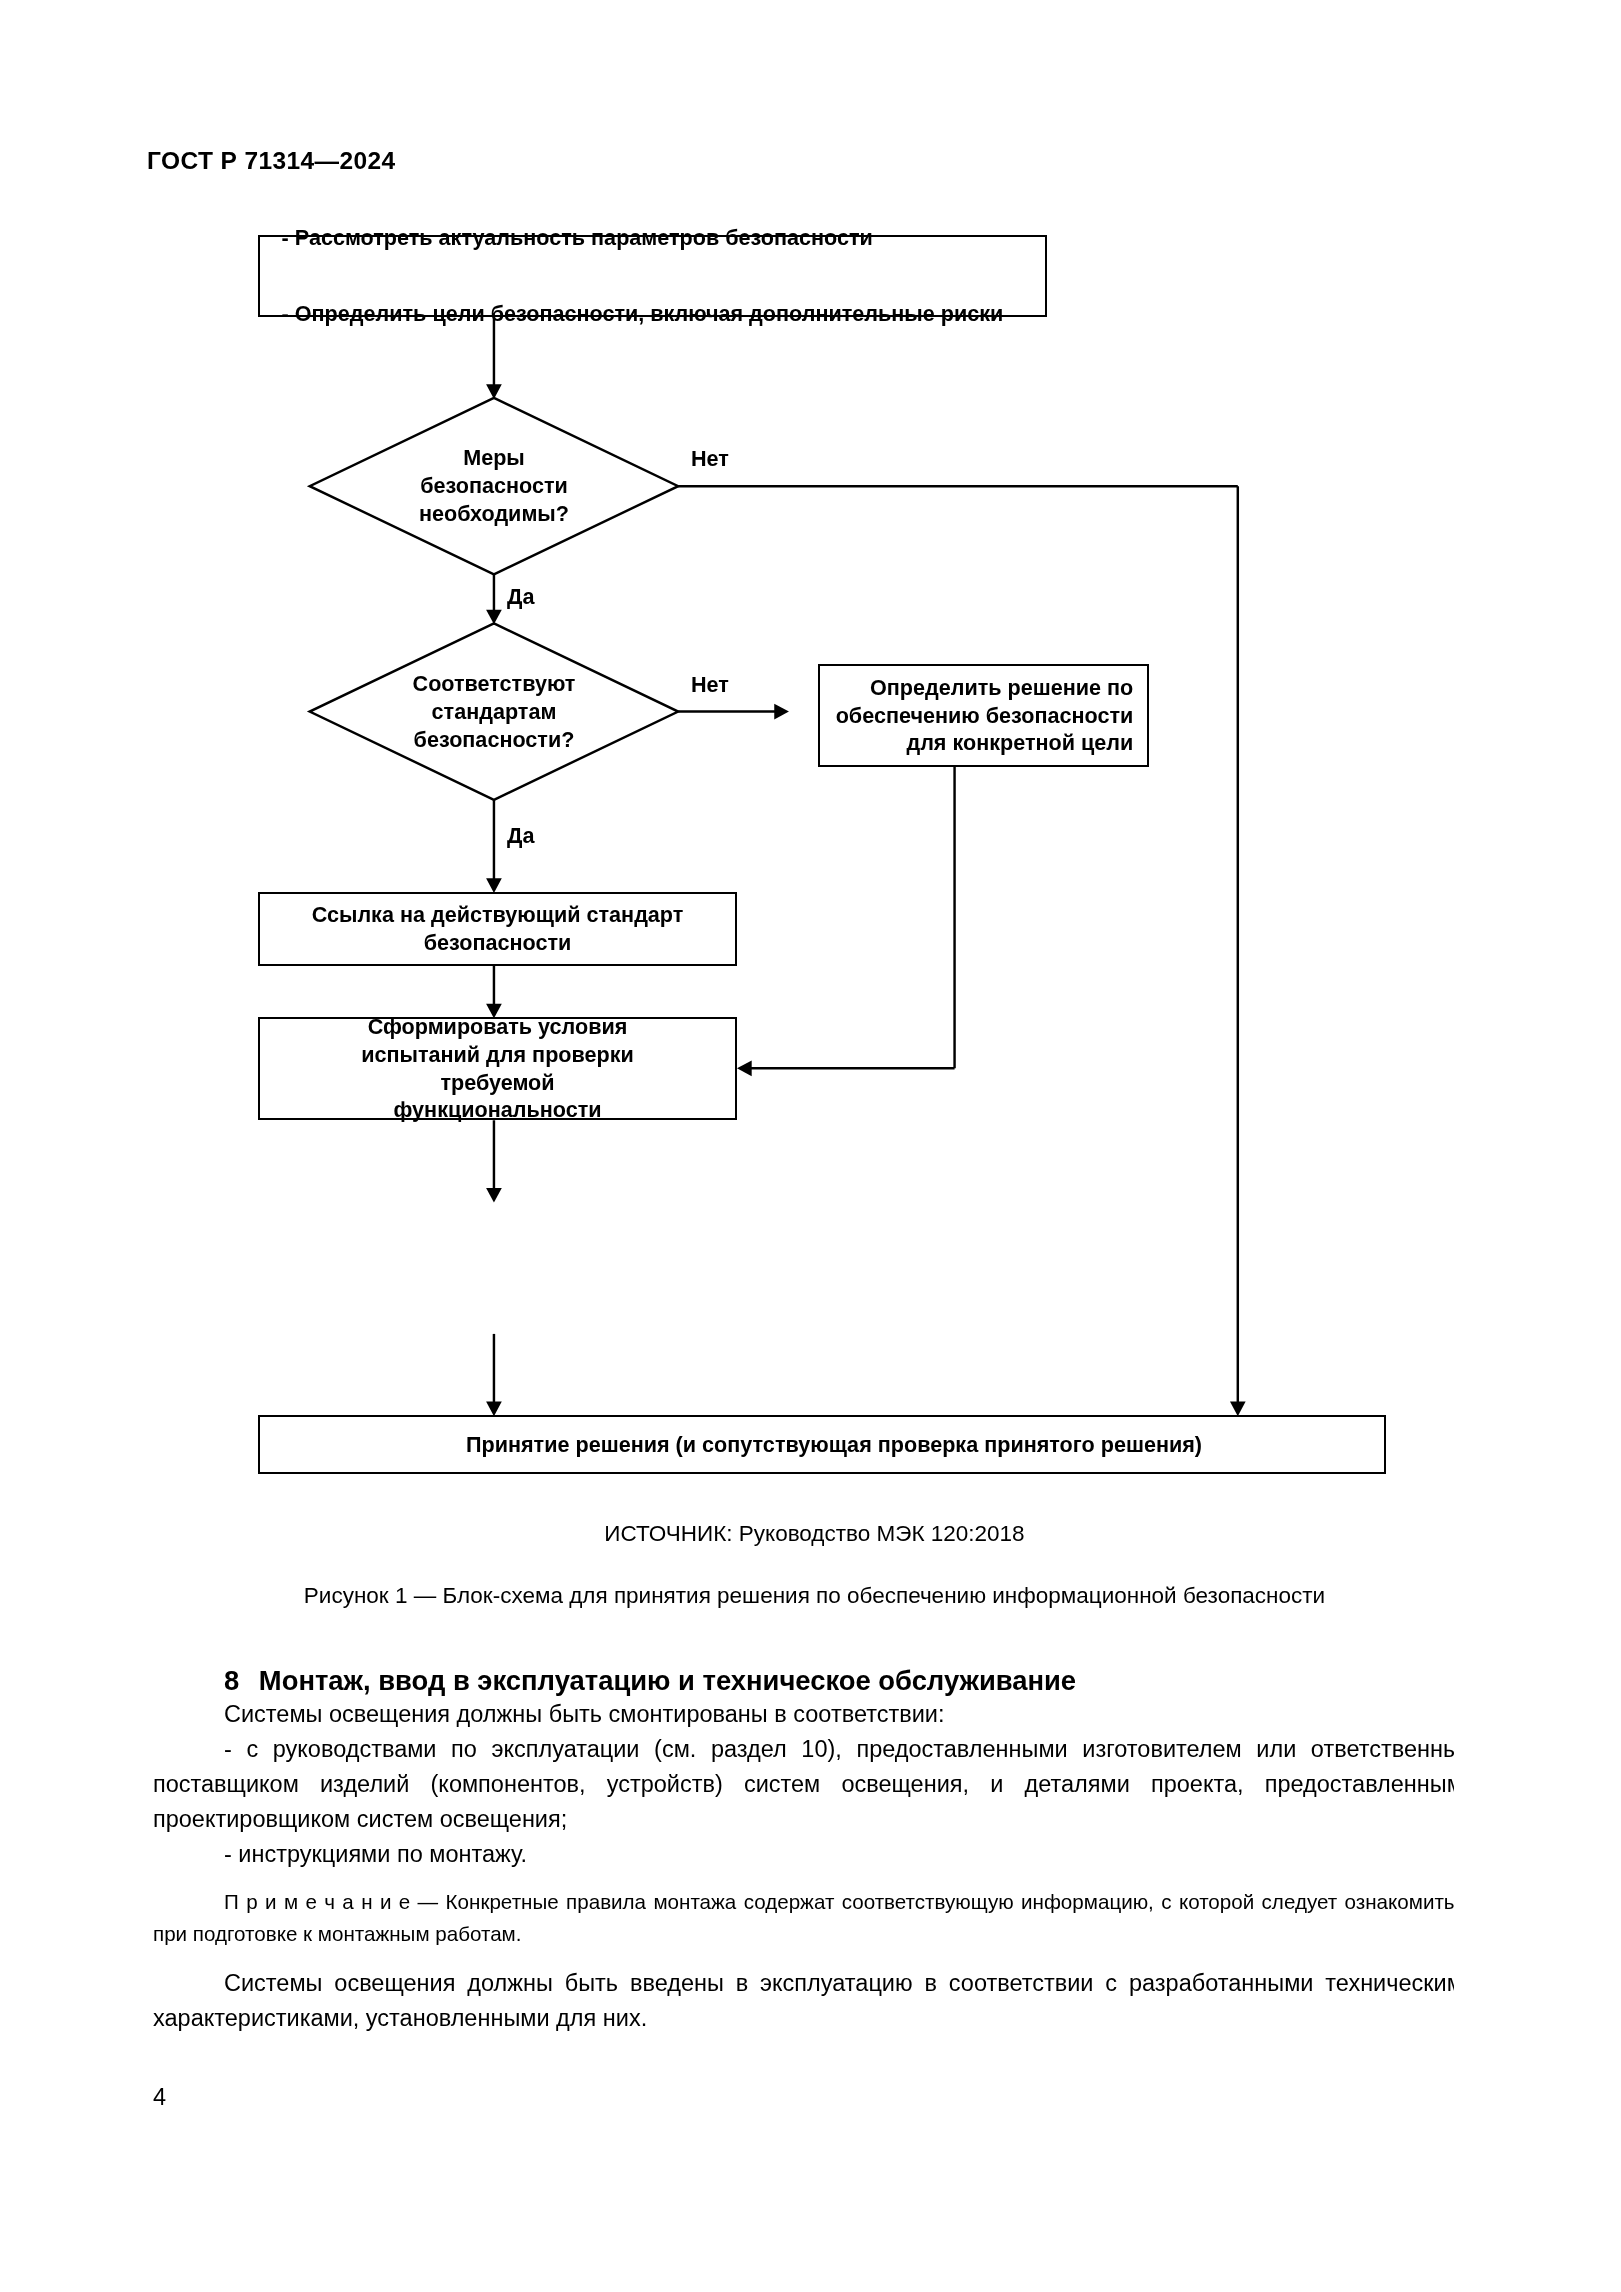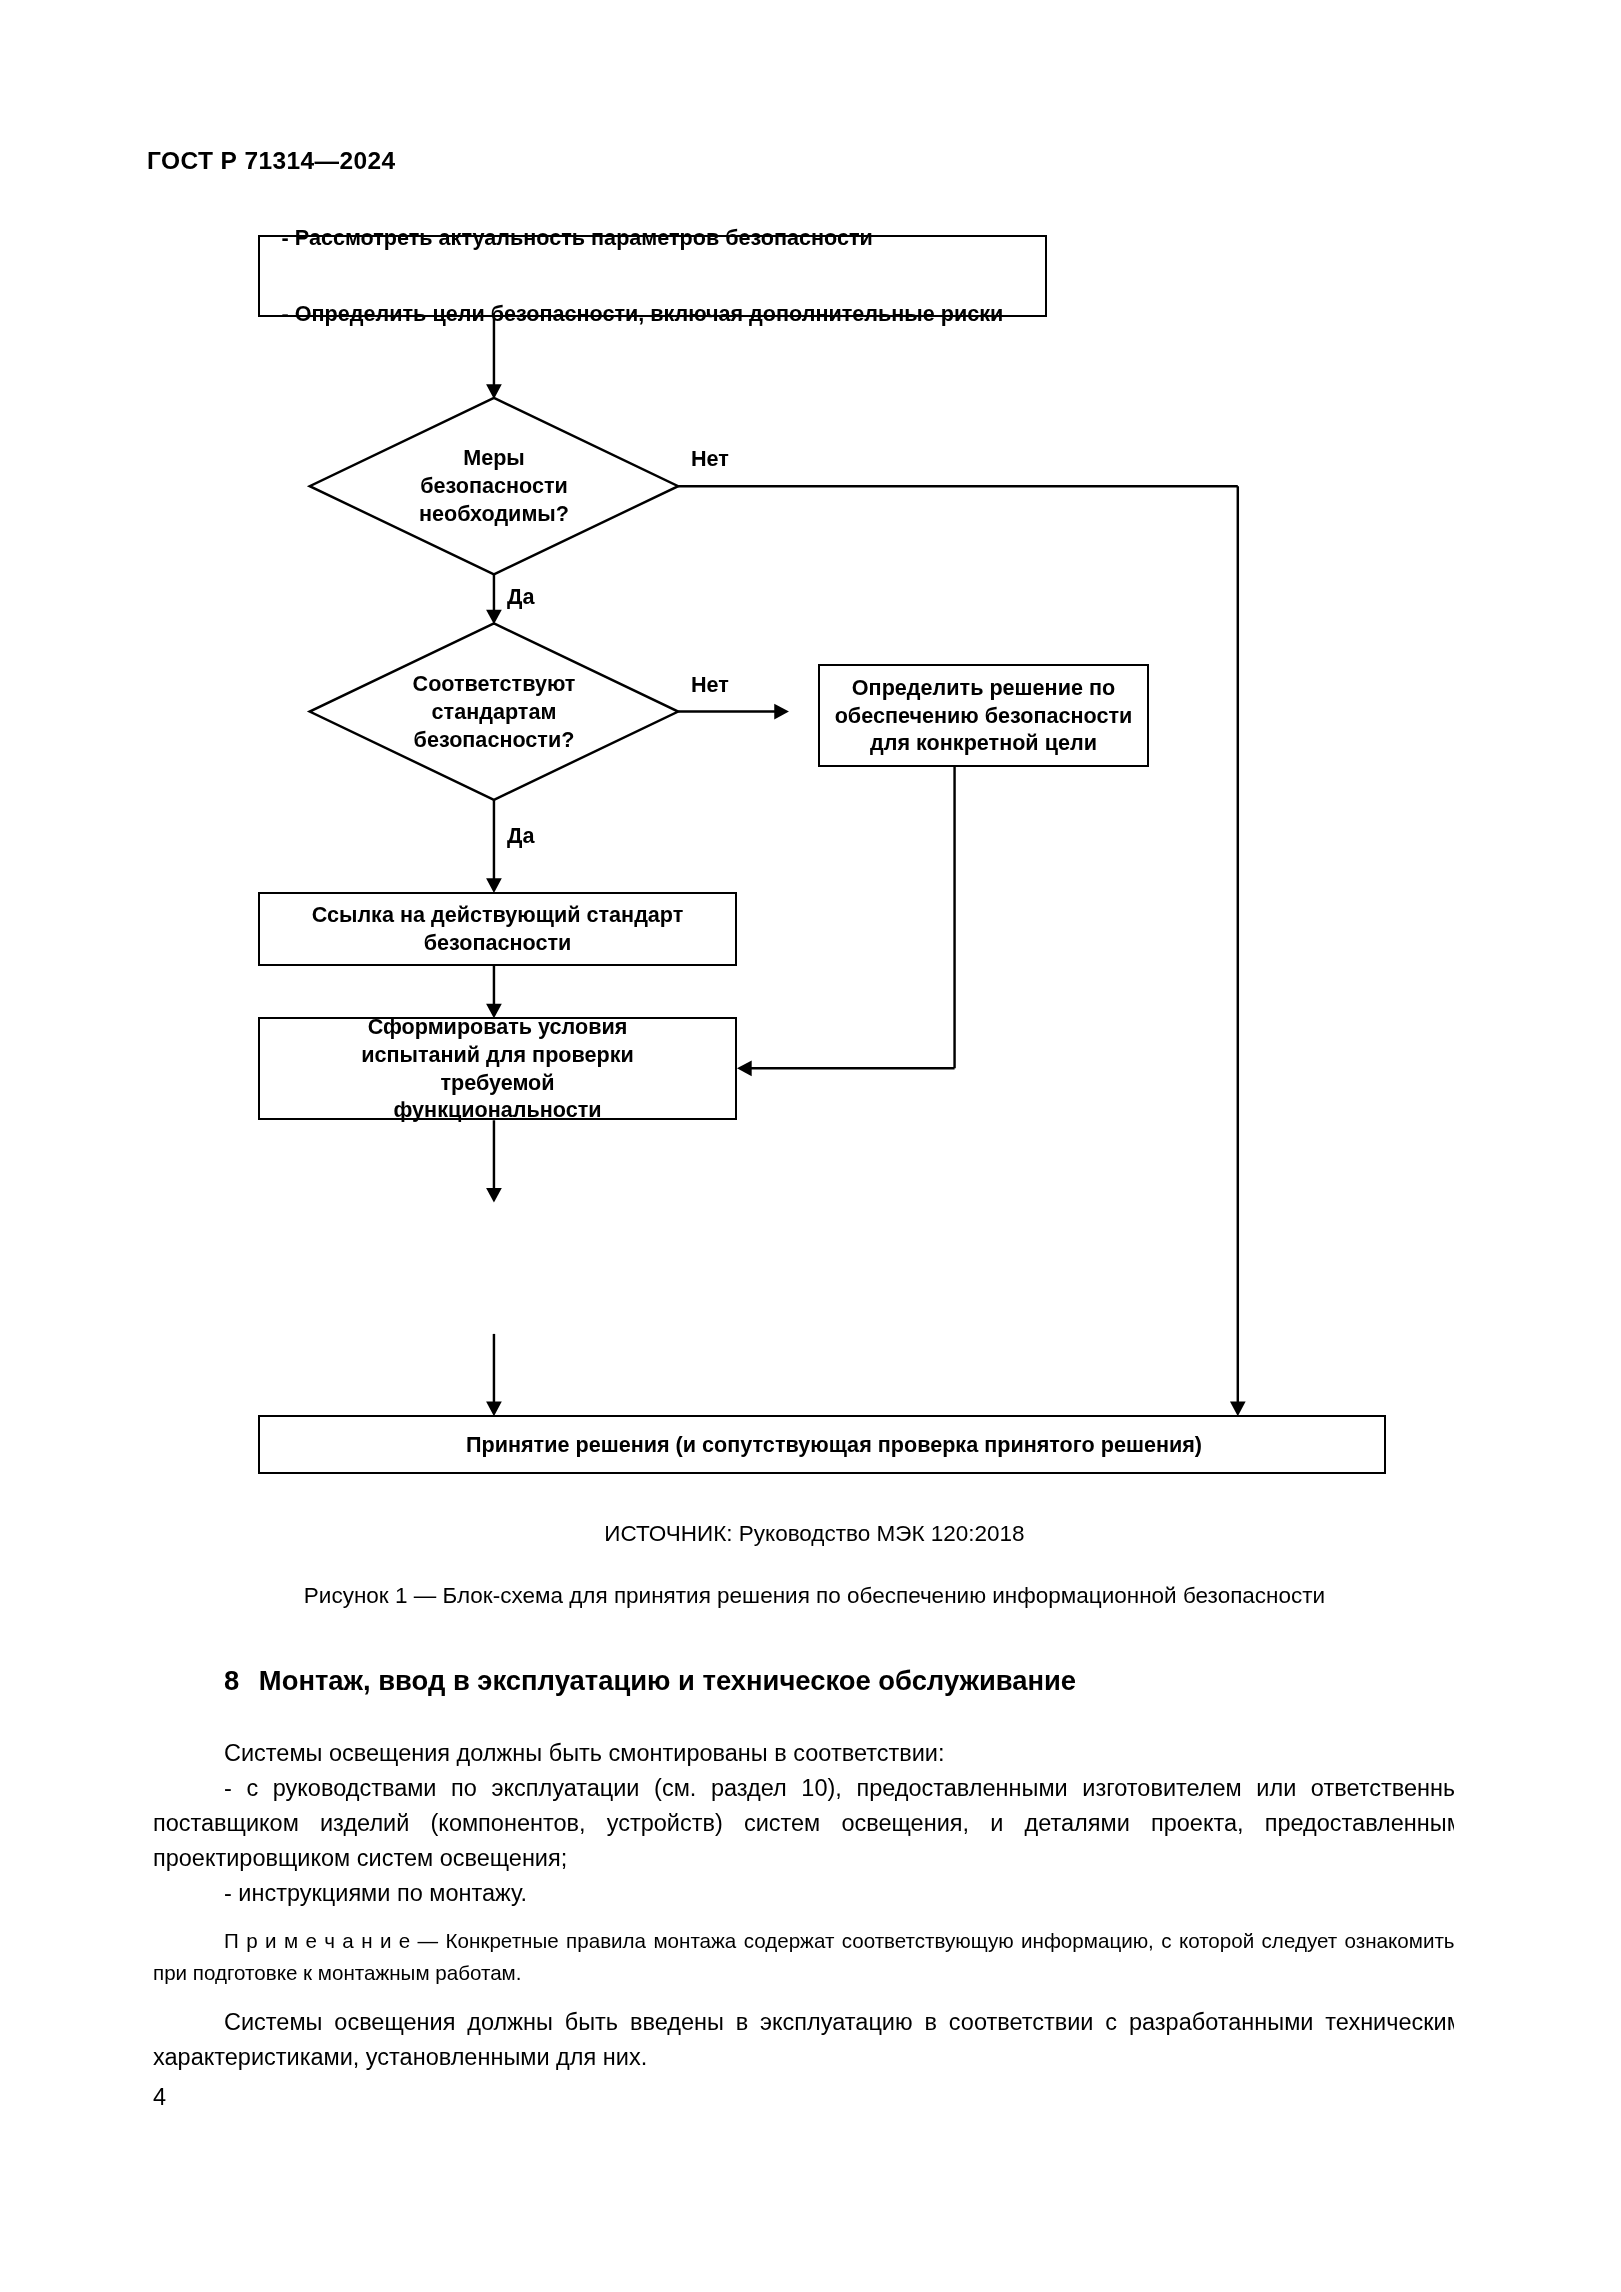--- a/index.html
+++ b/index.html
@@ -36,21 +36,21 @@
     align-items: center;
     justify-content: center;
     text-align: center;
     font-size: 21.6px;
     font-weight: bold;
     line-height: 1.28;
     padding-left: 24px;
   }
   .fc-box--left {
     align-items: flex-start;
-    text-align: center;
+    text-align: right;
     gap: 48px;
   }
   .fc-dtext {
     position: absolute;
     transform: translate(-50%, -50%);
     text-align: center;
     font-size: 21.6px;
     font-weight: bold;
     line-height: 1.3;
   }
@@ -77,21 +77,21 @@
     font-size: 27.4px;
     font-weight: bold;
     line-height: 33px;
   }
   .section-heading .num { margin-right: 19.6px; }
   .para {
     margin: 0;
     text-align: justify;
     text-indent: 71px;
   }
-  .para--first { margin-top: 39px; }
+  .para--first { }
   .para--note {
     margin-top: 13.7px;
     font-size: 20.6px;
     line-height: 32px;
   }
   .para--last { margin-top: 15.7px; }
   .page-number {
     position: absolute;
     left: 153px;
     top: 2084px;

